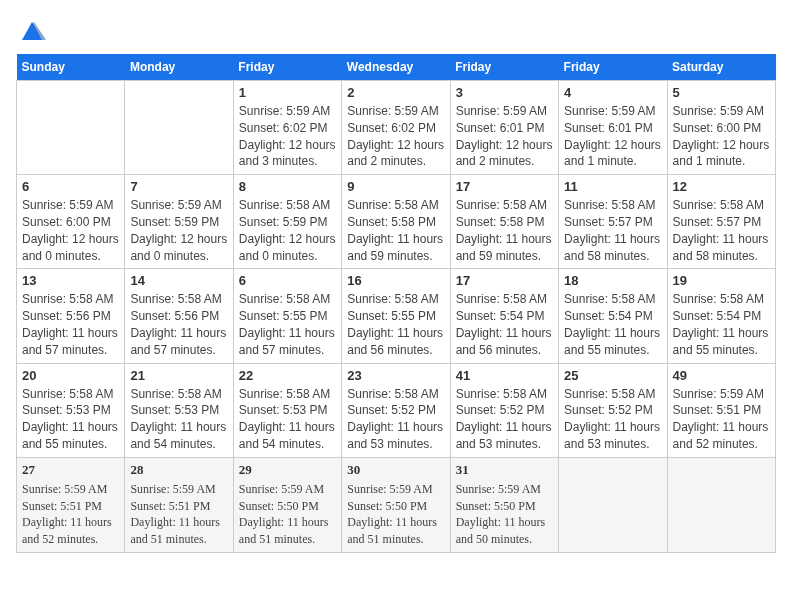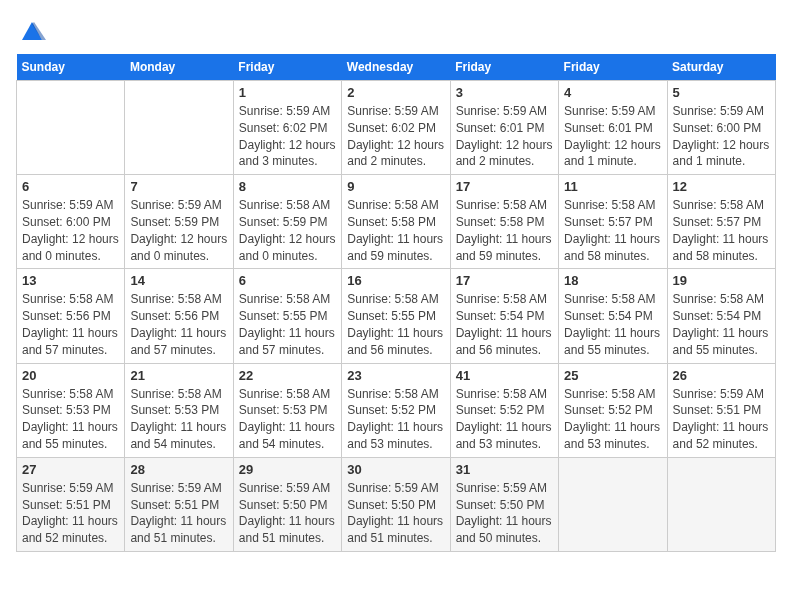--- a/index.html
+++ b/index.html
@@ -59,20 +59,21 @@
     }
     td {
       border: 1px solid #ccc;
       vertical-align: top;
       padding: 4px 5px;
       min-height: 80px;
       width: 108px;
     }
     tr:last-child td {
       background-color: #f5f5f5;
+      font-family: Liberation Serif, serif;
     }
     .day-number {
       font-size: 13px;
       font-weight: bold;
       color: #333;
       display: block;
       margin-bottom: 3px;
     }
     .day-info {
       color: #444;
@@ -300,21 +301,21 @@
 and 53 minutes.</div>
         </td>
         <td>
           <span class="day-number">25</span>
           <div class="day-info" style="white-space: pre-line;">Sunrise: 5:58 AM
 Sunset: 5:52 PM
 Daylight: 11 hours
 and 53 minutes.</div>
         </td>
         <td>
-          <span class="day-number">26</span>
+          <span class="day-number">49</span>
           <div class="day-info" style="white-space: pre-line;">Sunrise: 5:59 AM
 Sunset: 5:51 PM
 Daylight: 11 hours
 and 52 minutes.</div>
         </td>
       </tr>
       <tr>
         <td>
           <span class="day-number">27</span>
           <div class="day-info" style="white-space: pre-line;">Sunrise: 5:59 AM

